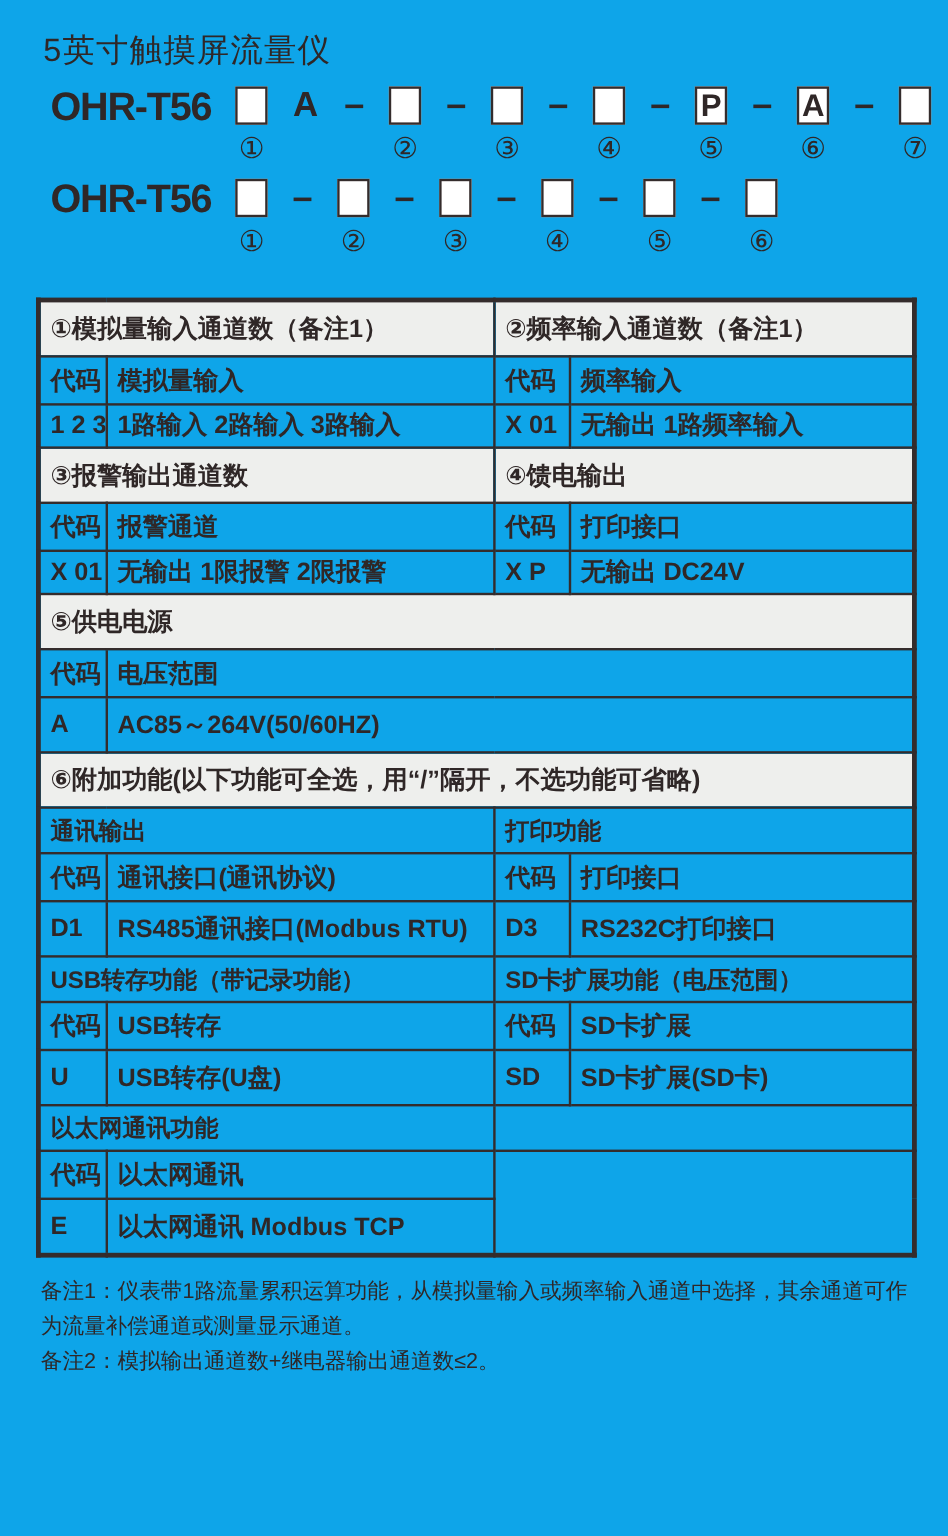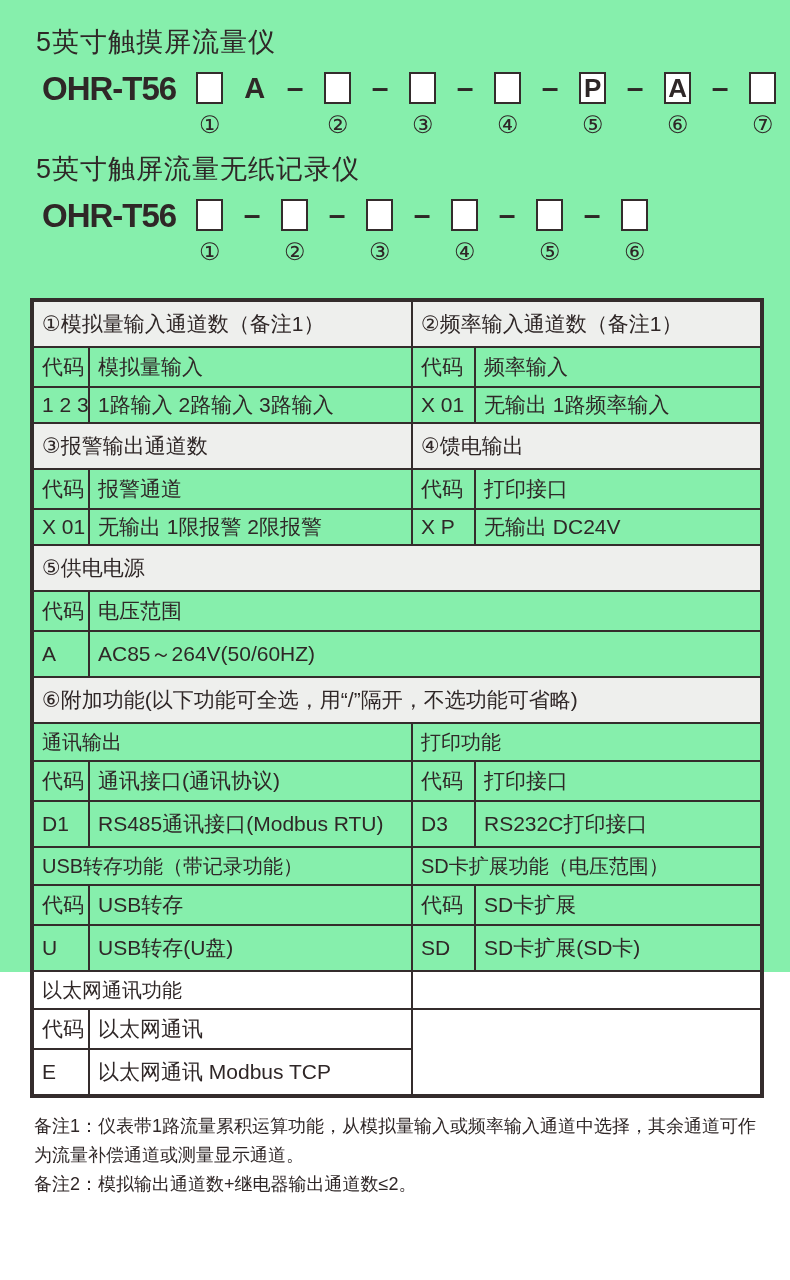--- a/index.html
+++ b/index.html
@@ -2,21 +2,21 @@
 <html lang="zh"><head>
 <meta charset="utf-8">
 <style>
   html,body{margin:0;padding:0;background:#ffffff;}
   body{
     width:790px;height:1280px;overflow:hidden;
     font-family:"Liberation Sans","DejaVu Sans",sans-serif;
     color:#2f2727;
     -webkit-font-smoothing:antialiased;
   }
-  .page{position:relative;width:790px;height:972px;background:#86efac;}
+  .page{position:relative;width:790px;height:1280px;background:#0ea5e9;}
 
   
   .doc-title{
     margin:0 0 0 36px;padding-top:24px;
     font-size:27px;font-weight:500;letter-spacing:1px;color:#2f2727;
   }
   .doc-title.second{padding-top:14px;}
   .mrow{
     display:flex;align-items:flex-start;gap:20px;
     margin:12px 0 0 42px;
@@ -42,21 +42,21 @@
 
   
   table.spec{
     margin:34px 0 0 30px;width:730px;
     border-collapse:collapse;table-layout:fixed;
     border:4px solid #342c2c;
   }
   table.spec td{
     border:2px solid #342c2c;
     padding:2px 6px 2px 8px;
-    font-size:21px;font-weight:400;color:#2f2727;
+    font-size:21px;font-weight:700;color:#2f2727;
     vertical-align:middle;overflow:hidden;white-space:nowrap;
   }
   td.sec-h{background:#eeefed;height:40px;}
   tr.sub td{height:34px;}
   td.multi{white-space:pre-line;vertical-align:top;line-height:30px;padding-top:3px;padding-bottom:6px;}
   tr.single td{height:40px;}
   tr.subsec td{height:32px;font-size:20px;}
   td.code{font-weight:600;}
   .latin{font-weight:600;}
 
@@ -106,21 +106,20 @@
       <span class="mbox">A</span>
       <span class="mnum">⑥</span>
     </span>
     <span class="mdash">–</span>
     <span class="munit">
       <span class="mbox"></span>
       <span class="mnum">⑦</span>
     </span>
   </div>
 
-  <h1 class="doc-title second">5英寸触屏流量无纸记录仪</h1>
 
   <div class="mrow">
     <span class="mprefix">OHR-T56</span>
     <span class="munit">
       <span class="mbox"></span>
       <span class="mnum">①</span>
     </span>
     <span class="mdash">–</span>
     <span class="munit">
       <span class="mbox"></span>

